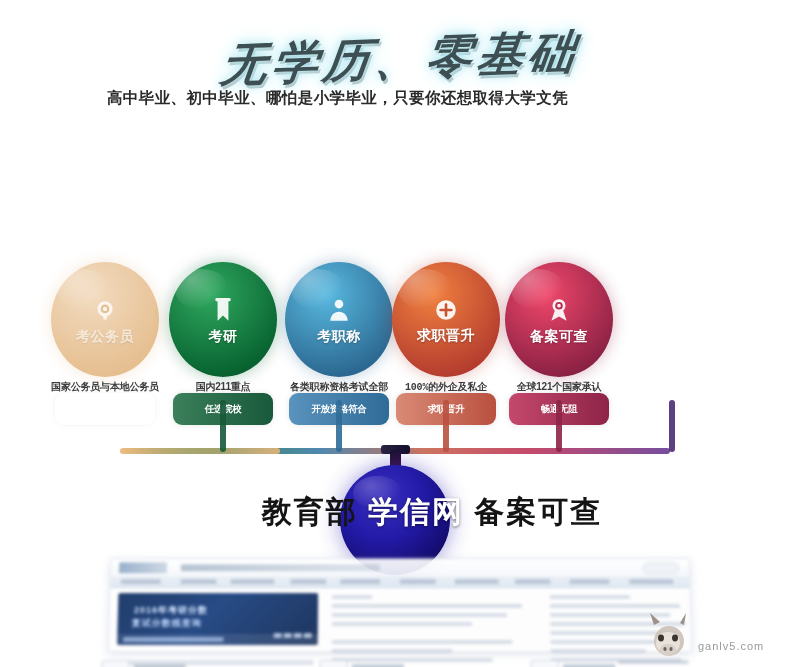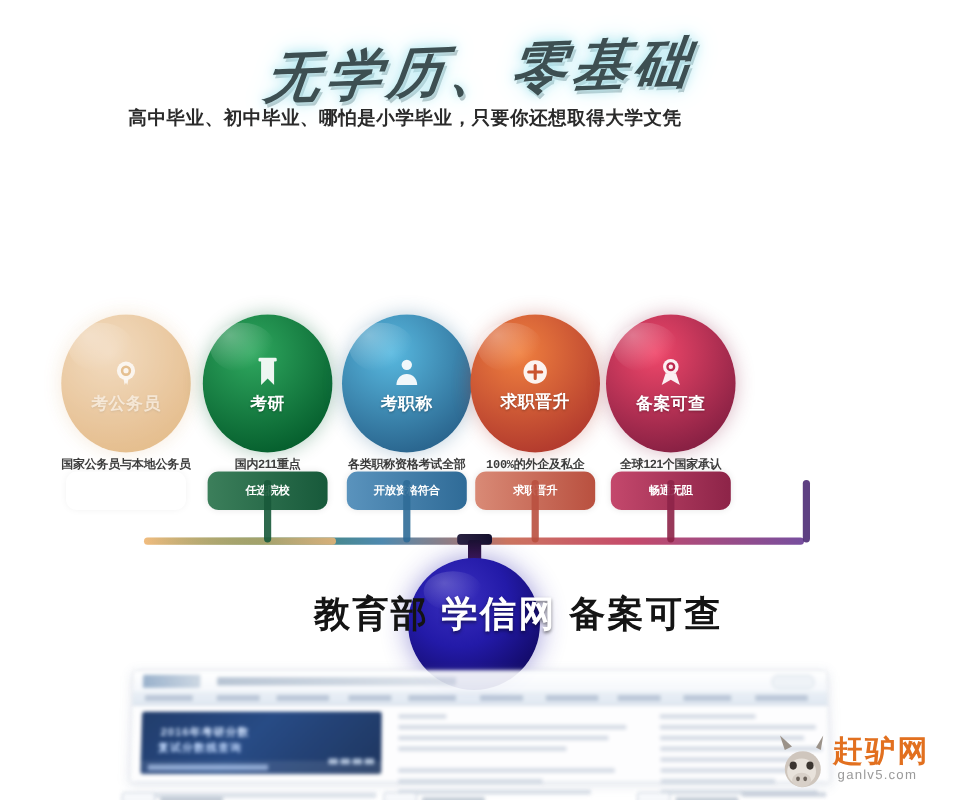--- a/index.html
+++ b/index.html
@@ -391,16 +391,15 @@
       <ellipse cx="23" cy="30" rx="15" ry="15" fill="#cfc6bd"></ellipse>
       <ellipse cx="22" cy="32" rx="12" ry="11" fill="#e8e2db"></ellipse>
       <path d="M8 14 L4 2 L14 11 Z" fill="#9b9289"></path>
       <path d="M34 12 L40 2 L38 14 Z" fill="#9b9289"></path>
       <ellipse cx="15" cy="27" rx="3" ry="3.4" fill="#3b3530"></ellipse>
       <ellipse cx="29" cy="27" rx="3" ry="3.4" fill="#3b3530"></ellipse>
       <ellipse cx="22" cy="39" rx="8" ry="6" fill="#d8d0c8"></ellipse>
       <ellipse cx="19" cy="38" rx="1.6" ry="2" fill="#6b625a"></ellipse>
       <ellipse cx="25" cy="38" rx="1.6" ry="2" fill="#6b625a"></ellipse>
     </svg>
-    <div class="wm-text">赶驴网</div>
     <div class="wm-url">ganlv5.com</div>
   </div>
 </div>
 
 </body></html>

